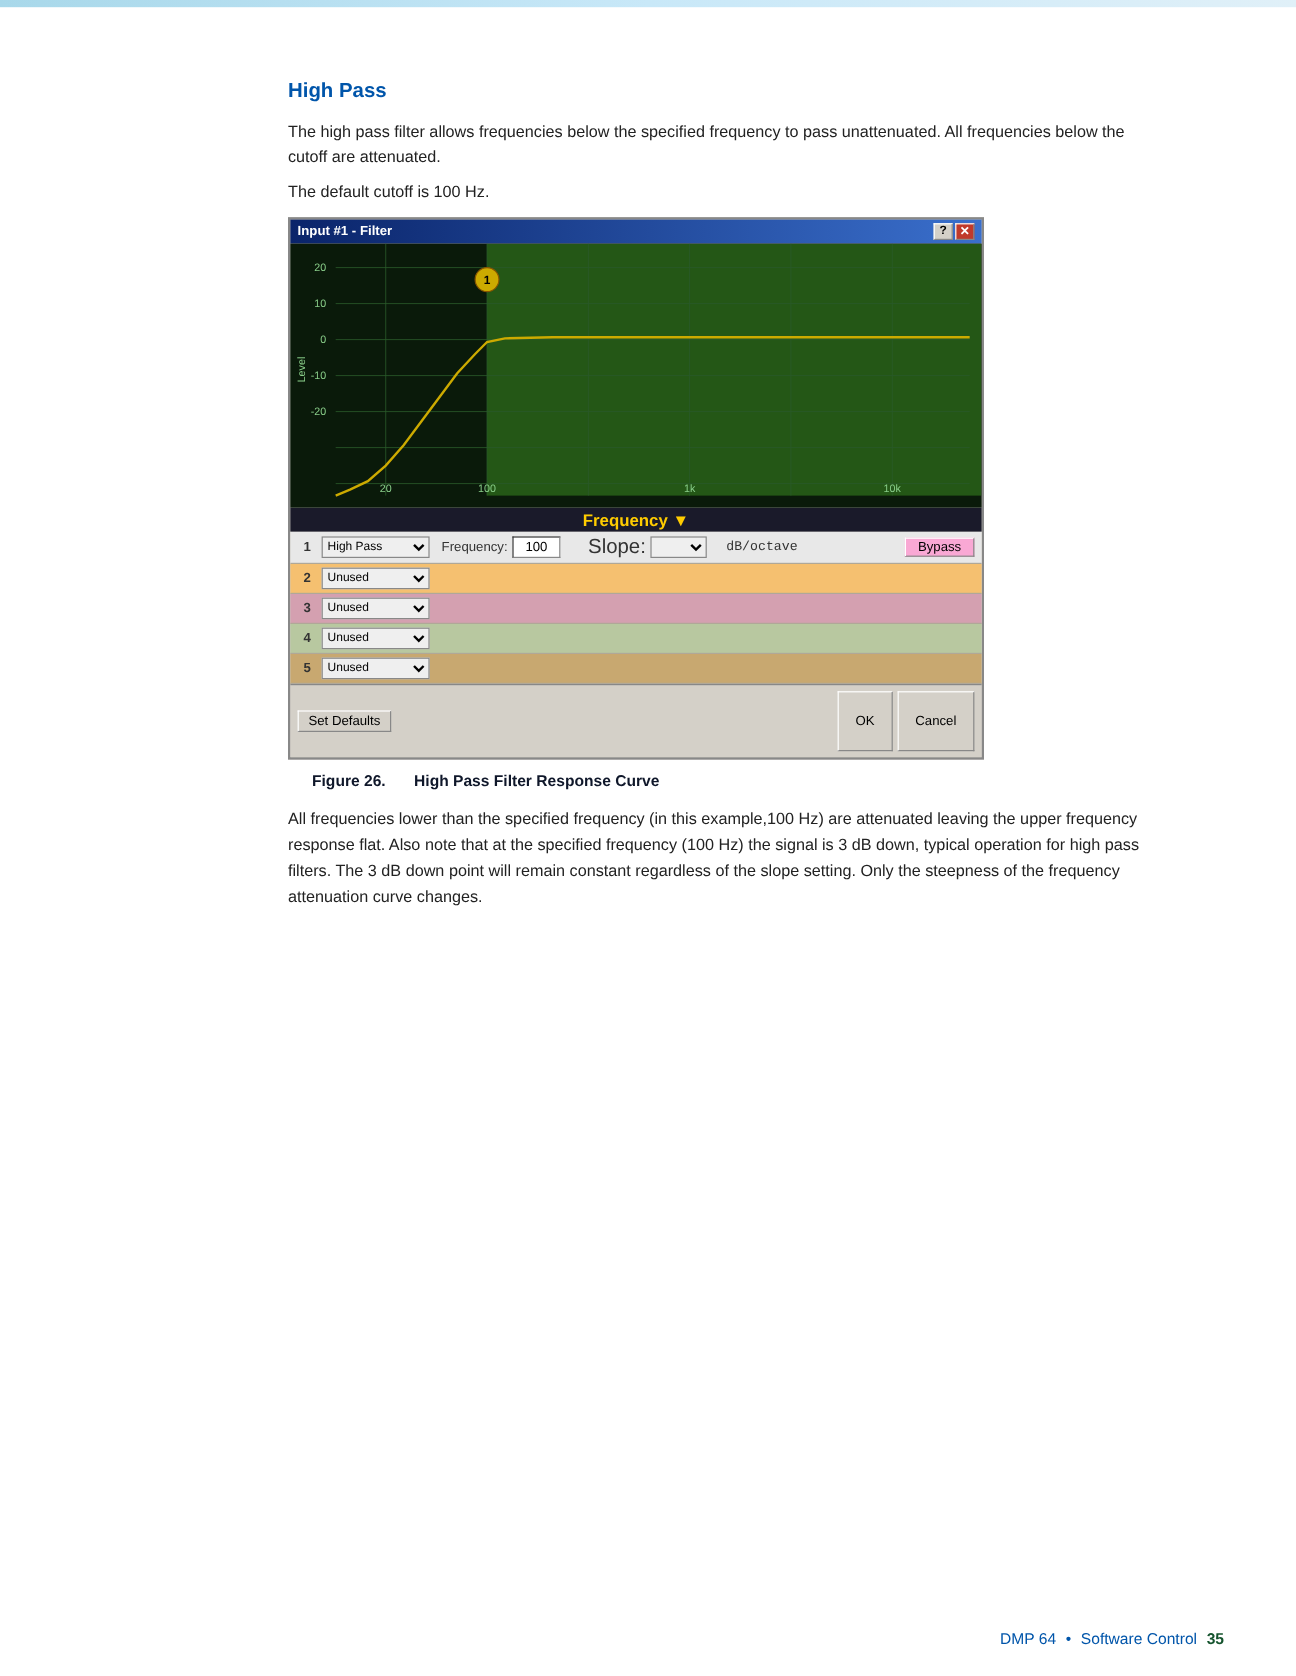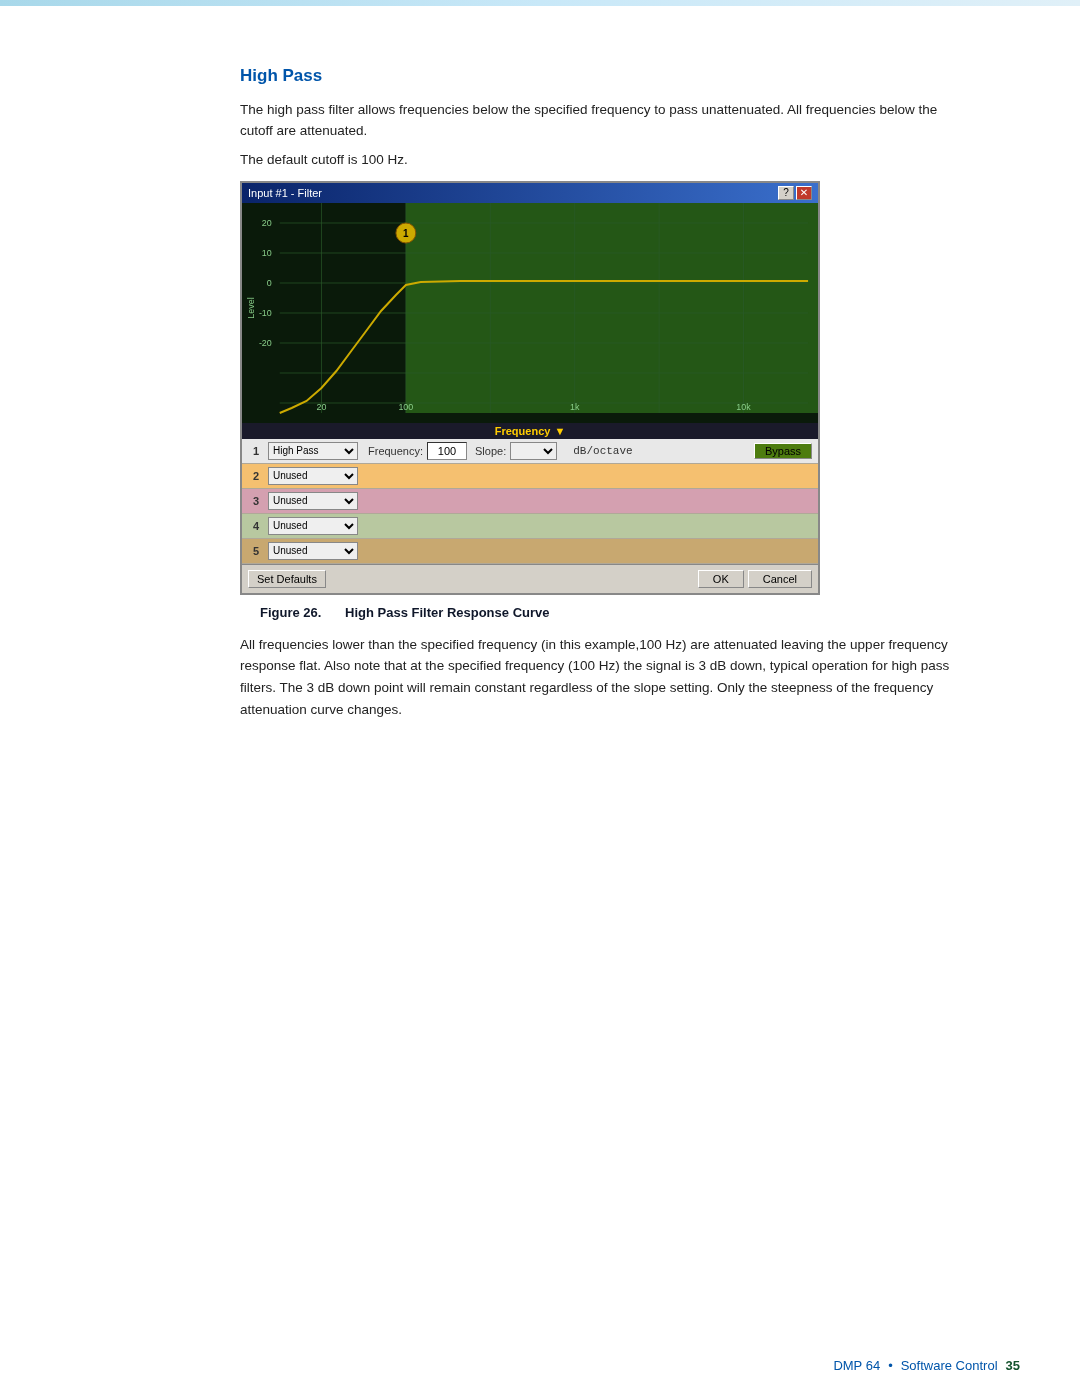--- a/index.html
+++ b/index.html
@@ -53,21 +53,21 @@
     }
 
     .dialog-titlebar {
       background: linear-gradient(to right, #0a246a, #3a6fcc);
       color: white;
       padding: 3px 6px;
       display: flex;
       justify-content: space-between;
       align-items: center;
       font-size: 11px;
-      font-weight: normal;
+      font-weight: bold;
     }
 
     .dialog-titlebar-buttons {
       display: flex;
       gap: 2px;
     }
 
     .titlebar-btn {
       width: 16px;
       height: 14px;
@@ -98,21 +98,21 @@
 
     .chart-svg {
       width: 100%;
       height: 100%;
     }
 
     .frequency-label-bar {
       background: #1a1a2a;
       text-align: right;
       color: #ffcc00;
-      font-size: 11px;
+      font-size: 14px;
       font-weight: bold;
       padding: 2px 0;
       display: flex;
       align-items: center;
       justify-content: center;
       gap: 4px;
     }
 
     .freq-arrow {
       color: #ffcc00;
@@ -162,22 +162,22 @@
     .freq-input {
       width: 40px;
       height: 18px;
       font-size: 11px;
       margin-left: 4px;
       border: 1px inset #888;
       text-align: center;
     }
 
     .slope-label {
-      margin-left: 8px;
-      font-size: 11px;
+      margin-left: 23px;
+      font-size: 17px;
       color: #333;
     }
 
     .slope-select {
       width: 36px;
       height: 18px;
       font-size: 10px;
       margin-left: 4px;
       border: 1px solid #888;
       padding-left: 45px;
@@ -187,21 +187,21 @@
       margin-left: 16px;
       font-size: 11px;
       color: #333;
       font-family: Liberation Mono, monospace;
     }
 
     .bypass-btn {
       margin-left: auto;
       padding: 1px 10px;
       font-size: 11px;
-      background: #4d7c0f;
+      background: #f9a8d4;
       border: 1px solid #888;
       border-top-color: #fff;
       border-left-color: #fff;
       cursor: pointer;
     }
 
     
     .dialog-footer {
       display: flex;
       justify-content: space-between;
@@ -220,21 +220,21 @@
       border-left-color: #fff;
       cursor: pointer;
     }
 
     .footer-right {
       display: flex;
       gap: 4px;
     }
 
     .ok-btn, .cancel-btn {
-      padding: 2px 14px;
+      padding: 18px 14px;
       font-size: 11px;
       background: #d4d0c8;
       border: 1px solid #888;
       border-top-color: #fff;
       border-left-color: #fff;
       cursor: pointer;
     }
 
     
     .figure-caption {

